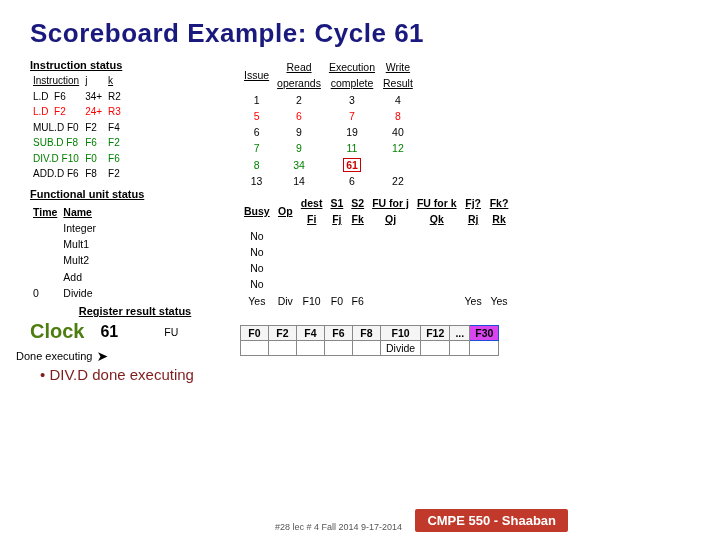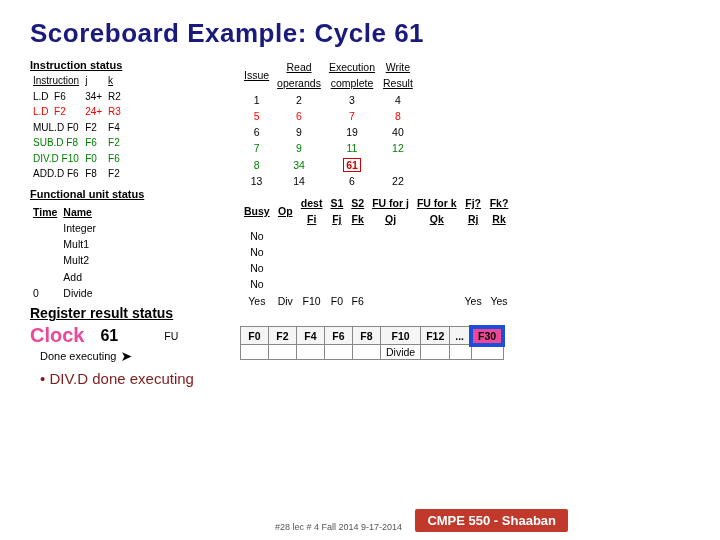--- a/index.html
+++ b/index.html
@@ -106,29 +106,30 @@
       font-weight: bold;
       color: #cc0000;
       border: 1px solid #cc0000;
       padding: 0 2px;
     }
 
     .reg-result-section {
       margin-top: 4px;
     }
     .reg-header {
-      font-size: 14px;
+      font-size: 11px;
       font-weight: bold;
       text-decoration: underline;
       color: #000;
+      text-align: center;
     }
     .clock-label {
       font-size: 20px;
       font-weight: bold;
-      color: #ec4899;
+      color: #4d7c0f;
       margin-right: 6px;
     }
     .reg-table {
       font-size: 10.5px;
       border-collapse: collapse;
       border: 1px solid #000;
     }
     .reg-table td {
       padding: 1px 5px;
       text-align: center;
@@ -397,42 +398,42 @@
           <thead>
             <tr>
               <td class="reg-label" style="border:1px solid #888; padding:1px 5px; font-size:10.5px; font-weight:bold; background:#f5f5f5; text-align:center;">F0</td>
               <td class="reg-label" style="border:1px solid #888; padding:1px 5px; font-size:10.5px; font-weight:bold; background:#f5f5f5; text-align:center;">F2</td>
               <td class="reg-label" style="border:1px solid #888; padding:1px 5px; font-size:10.5px; font-weight:bold; background:#f5f5f5; text-align:center;">F4</td>
               <td class="reg-label" style="border:1px solid #888; padding:1px 5px; font-size:10.5px; font-weight:bold; background:#f5f5f5; text-align:center;">F6</td>
               <td class="reg-label" style="border:1px solid #888; padding:1px 5px; font-size:10.5px; font-weight:bold; background:#f5f5f5; text-align:center;">F8</td>
               <td class="reg-label" style="border:1px solid #888; padding:1px 5px; font-size:10.5px; font-weight:bold; background:#f5f5f5; text-align:center;">F10</td>
               <td class="reg-label" style="border:1px solid #888; padding:1px 5px; font-size:10.5px; font-weight:bold; background:#f5f5f5; text-align:center;margin-left:44px;">F12</td>
               <td class="reg-label" style="border:1px solid #888; padding:1px 5px; font-size:10.5px; font-weight:bold; background:#f5f5f5; text-align:center;">...</td>
-              <td class="reg-label" style="border:4px solid #1d4ed8; padding:1px 5px; font-size:10.5px; font-weight:bold; background:#ec4899; text-align:center;">F30</td>
+              <td class="reg-label" style="border:1px solid #1d4ed8; padding:1px 5px; font-size:10.5px; font-weight:bold; background:#d946ef; text-align:center;">F30</td>
             </tr>
           </thead>
           <tbody>
             <tr>
               <td style="border:1px solid #888; padding:1px 5px; font-size:10.5px; text-align:center; min-width:28px;"></td>
               <td style="border:1px solid #888; padding:1px 5px; font-size:10.5px; text-align:center; min-width:28px;"></td>
               <td style="border:1px solid #888; padding:1px 5px; font-size:10.5px; text-align:center; min-width:28px;"></td>
               <td style="border:1px solid #888; padding:1px 5px; font-size:10.5px; text-align:center; min-width:28px;"></td>
               <td style="border:1px solid #888; padding:1px 5px; font-size:10.5px; text-align:center; min-width:28px;"></td>
               <td style="border:1px solid #888; padding:1px 5px; font-size:10.5px; text-align:center; min-width:32px;">Divide</td>
               <td style="border:1px solid #888; padding:1px 5px; font-size:10.5px; text-align:center; min-width:28px;"></td>
               <td style="border:1px solid #888; padding:1px 5px; font-size:10.5px; text-align:center; min-width:20px;"></td>
               <td style="border:1px solid #888; padding:1px 5px; font-size:10.5px; text-align:center; min-width:28px;"></td>
             </tr>
           </tbody>
         </table>
       </div>
     </div>
   </div>
 
-  <div style="position:absolute; left:40px; top:348px; font-size:11px; display:flex; align-items:center; gap:4px;">
+  <div style="position:absolute; left:16px; top:348px; font-size:11px; display:flex; align-items:center; gap:4px;">
     <span>Done executing</span>
     <span style="font-size:14px;">➤</span>
   </div>
 
   <div class="bullet-section">
     <span>• DIV.D done executing</span>
   </div>
 
   <div class="footer">CMPE 550 - Shaaban</div>
   <div class="footer-sub">#28  lec # 4  Fall 2014   9-17-2014</div>

